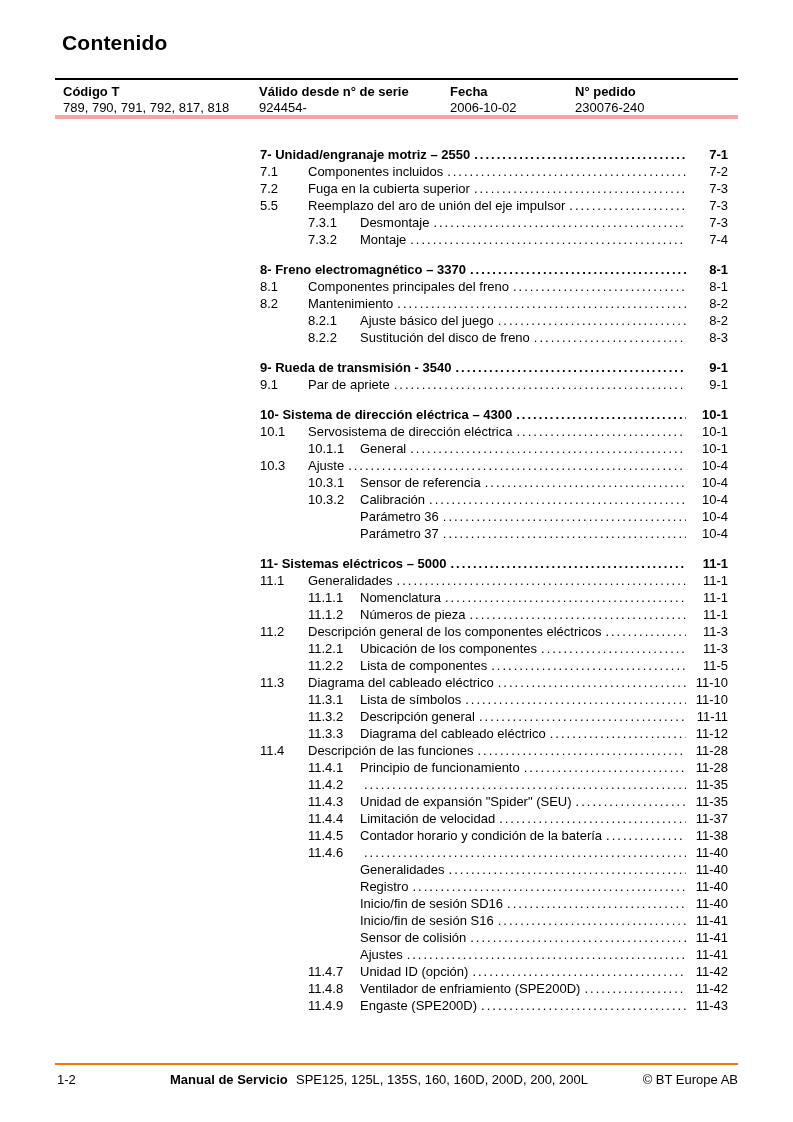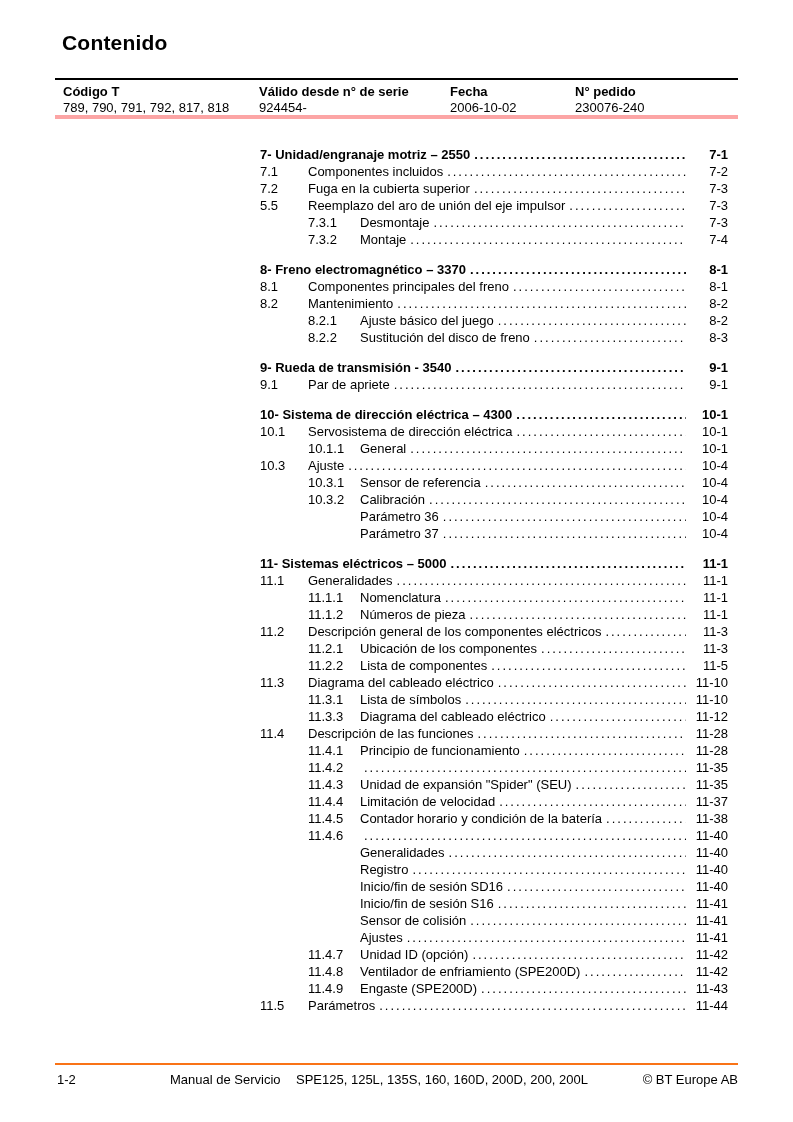--- a/index.html
+++ b/index.html
@@ -39,21 +39,21 @@
     letter-spacing:2px;
   }
   .toc-row .pg { flex:none; min-width:40px; text-align:right; padding-left:6px; }
 
   .footer {
     position:absolute; left:55px; top:1063px; width:683px; height:32px;
     border-top:2px solid #f97316; font-size:13px;
   }
   .footer span { position:absolute; top:7px; white-space:nowrap; }
   .f-page { left:2px; }
-  .f-manual { left:115px; }
+  .f-manual { left:115px;font-weight:bold; }
   .f-models { left:241px; }
   .f-copy { right:0; }
 </style>
 </head>
 <body>
 
 <div class="page">
 
   <h1 class="doc-title">Contenido</h1>
 
@@ -253,20 +253,26 @@
           <span class="leader"></span>
           <span class="pg">11-10</span>
         </div>
         <div class="toc-row lvl2">
           <span class="num">11.3.1</span>
           <span class="ttl">Lista de símbolos</span>
           <span class="leader"></span>
           <span class="pg">11-10</span>
         </div>
         <div class="toc-row lvl2">
+          <span class="num">11.3.2</span>
+          <span class="ttl">Descripción general</span>
+          <span class="leader"></span>
+          <span class="pg">11-11</span>
+        </div>
+        <div class="toc-row lvl2">
           <span class="num">11.3.3</span>
           <span class="ttl">Diagrama del cableado eléctrico</span>
           <span class="leader"></span>
           <span class="pg">11-12</span>
         </div>
         <div class="toc-row lvl1">
           <span class="num">11.4</span>
           <span class="ttl">Descripción de las funciones</span>
           <span class="leader"></span>
           <span class="pg">11-28</span>
@@ -345,26 +351,20 @@
           <span class="num">11.4.8</span>
           <span class="ttl">Ventilador de enfriamiento (SPE200D)</span>
           <span class="leader"></span>
           <span class="pg">11-42</span>
         </div>
         <div class="toc-row lvl2">
           <span class="num">11.4.9</span>
           <span class="ttl">Engaste (SPE200D)</span>
           <span class="leader"></span>
           <span class="pg">11-43</span>
-        </div>
-        <div class="toc-row lvl1">
-          <span class="num">11.5</span>
-          <span class="ttl">Parámetros</span>
-          <span class="leader"></span>
-          <span class="pg">11-44</span>
         </div>
       </div>
     </div>
 
   <div class="footer">
     <span class="f-page">1-2</span>
     <span class="f-manual">Manual de Servicio</span>
     <span class="f-models">SPE125, 125L, 135S, 160, 160D, 200D, 200, 200L</span>
     <span class="f-copy">© BT Europe AB</span>
   </div>

